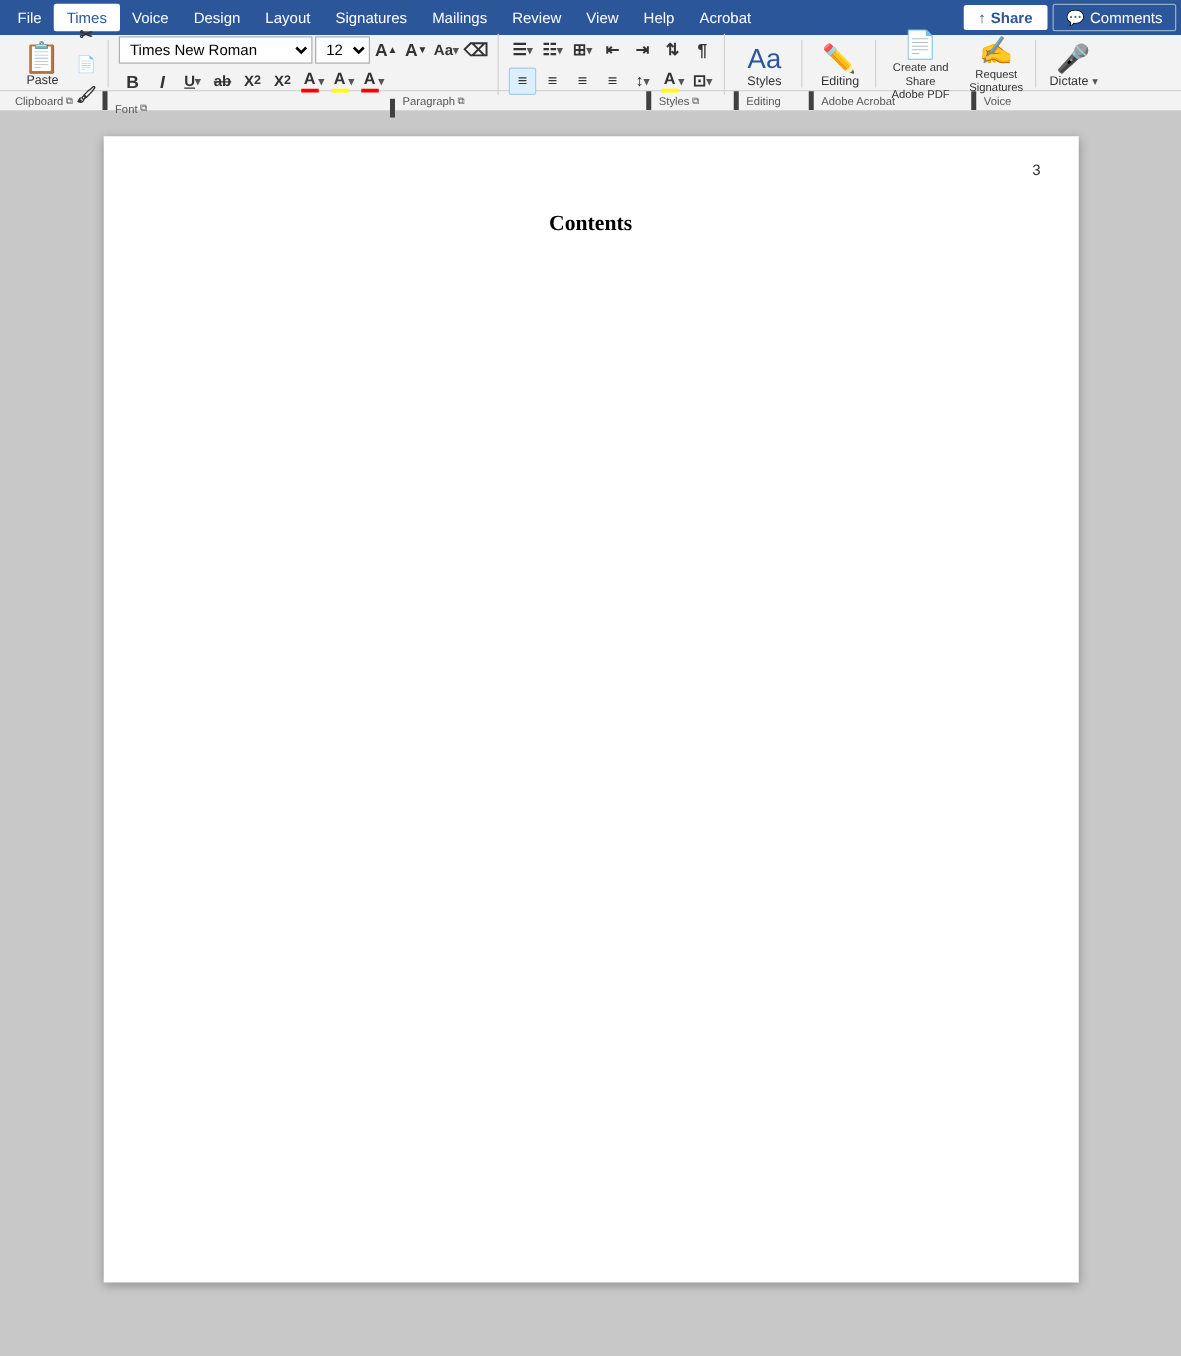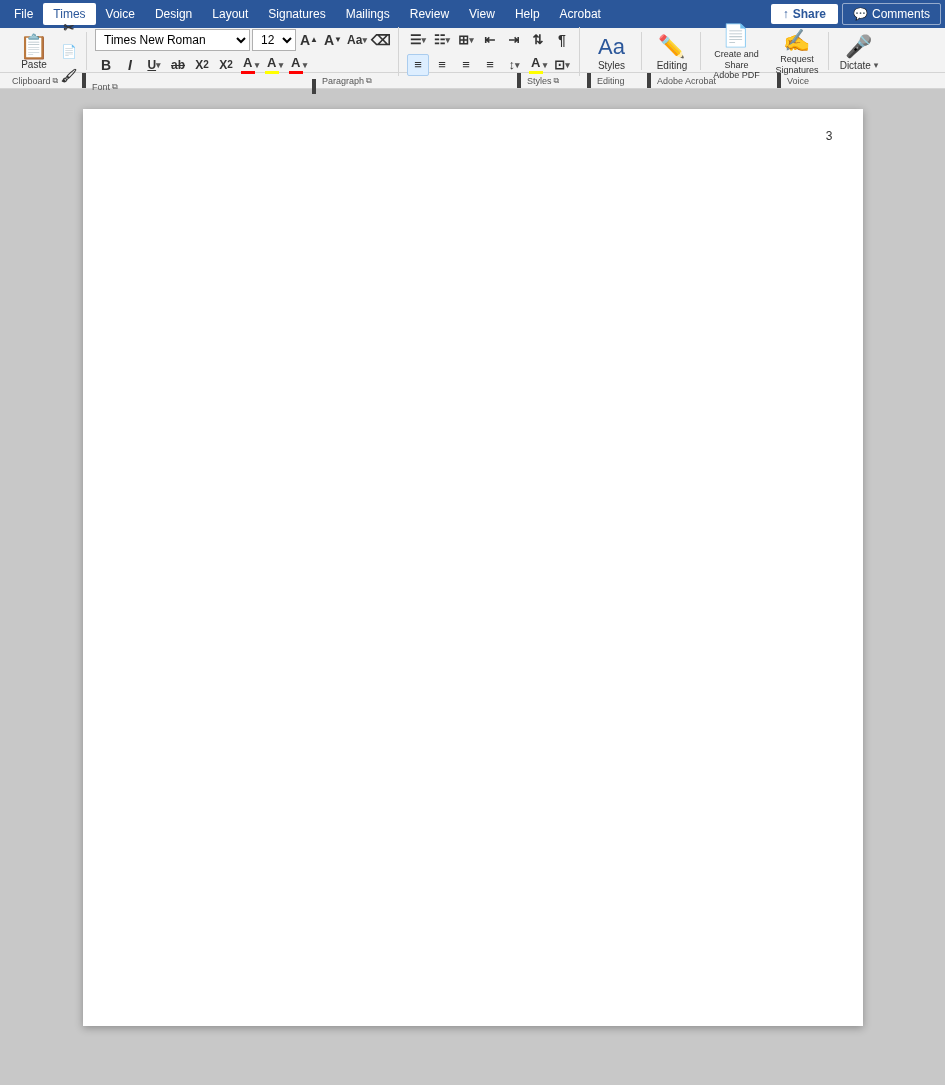--- a/index.html
+++ b/index.html
@@ -451,14 +451,17 @@
     <div class="section-label">
       <span>Voice</span>
     </div>
   </div>
 
 </div>
 
 <div class="doc-area">
   <div class="page">
     <div class="page-number">3</div>
+    <div class="page-content">
+      <div class="contents-title">Contents</div>
+    </div>
   </div>
 </div>
 
 </body></html>

